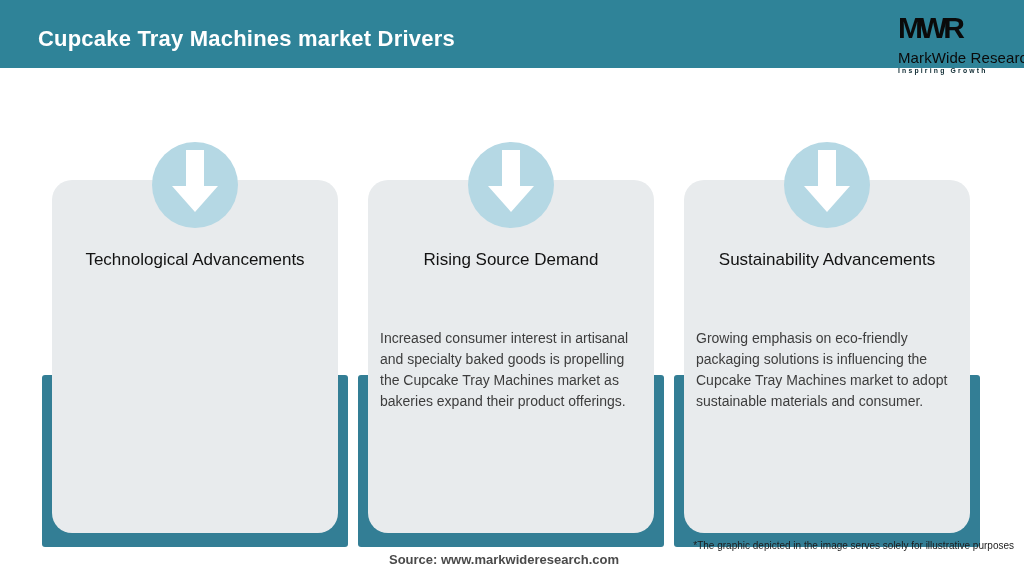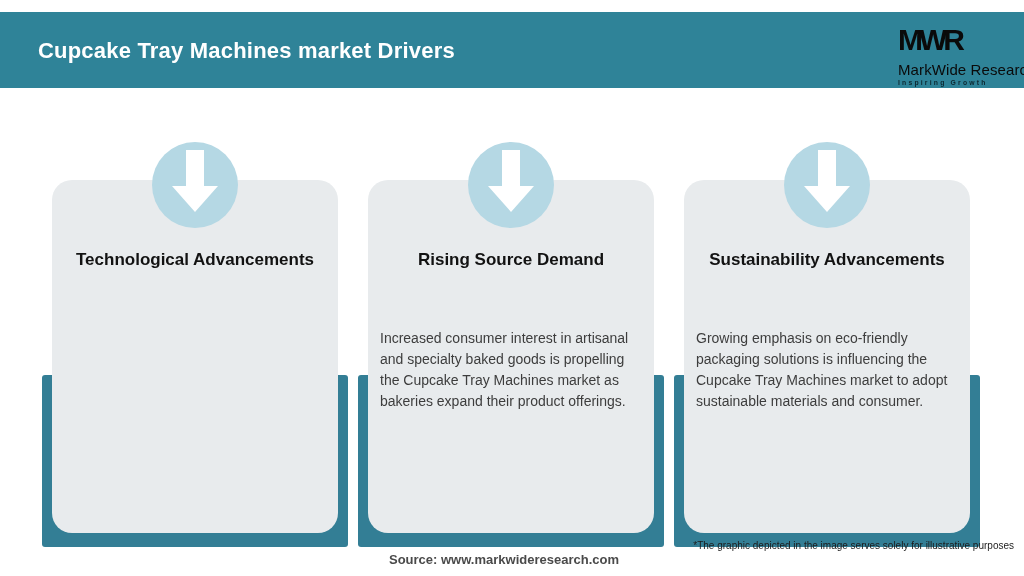--- a/index.html
+++ b/index.html
@@ -4,21 +4,21 @@
 <style>
   html,body { margin:0; padding:0; }
   body {
     width:1024px; height:576px; position:relative; overflow:hidden;
     background:#ffffff;
     font-family:"Liberation Sans", sans-serif;
   }
 
   
   .header {
-    position:absolute; left:0; top:12px; width:1024px; height:76px;
+    position:absolute; left:0; top:0; width:1024px; height:68px;
     background:#2F8398;
   }
   .page-title {
     position:absolute; left:38px; top:26px;
     font-size:22px; font-weight:700; letter-spacing:0.2px;
     color:#ffffff; white-space:nowrap;
   }
   .logo {
     position:absolute; top:13px; right:14px; width:112px;
     text-align:left; color:#0a0a0a;
@@ -50,21 +50,21 @@
     position:absolute; left:10px; top:180px; width:286px; height:353px;
     background:#E8EBED; border-radius:20px;
   }
   .arrow-circle {
     position:absolute; left:110px; top:142px; width:86px; height:86px;
     background:#B5D8E4; border-radius:50%;
   }
   .arrow-circle svg { display:block; width:86px; height:86px; }
   .card-title {
     position:absolute; top:70px; left:0; width:100%; text-align:center;
-    font-size:17px; font-weight:700; color:#121212; white-space:nowrap;
+    font-size:17px; font-weight:400; color:#121212; white-space:nowrap;
   }
   .card-body {
     position:absolute; top:148px; left:12px; width:258px;
     font-size:14px; line-height:21px; color:#3D3D3D;
   }
 
   
   .source-text {
     position:absolute; top:552px; left:0; width:1024px; text-align:center;
     font-size:13px; font-weight:700; color:#4A4A4A;

